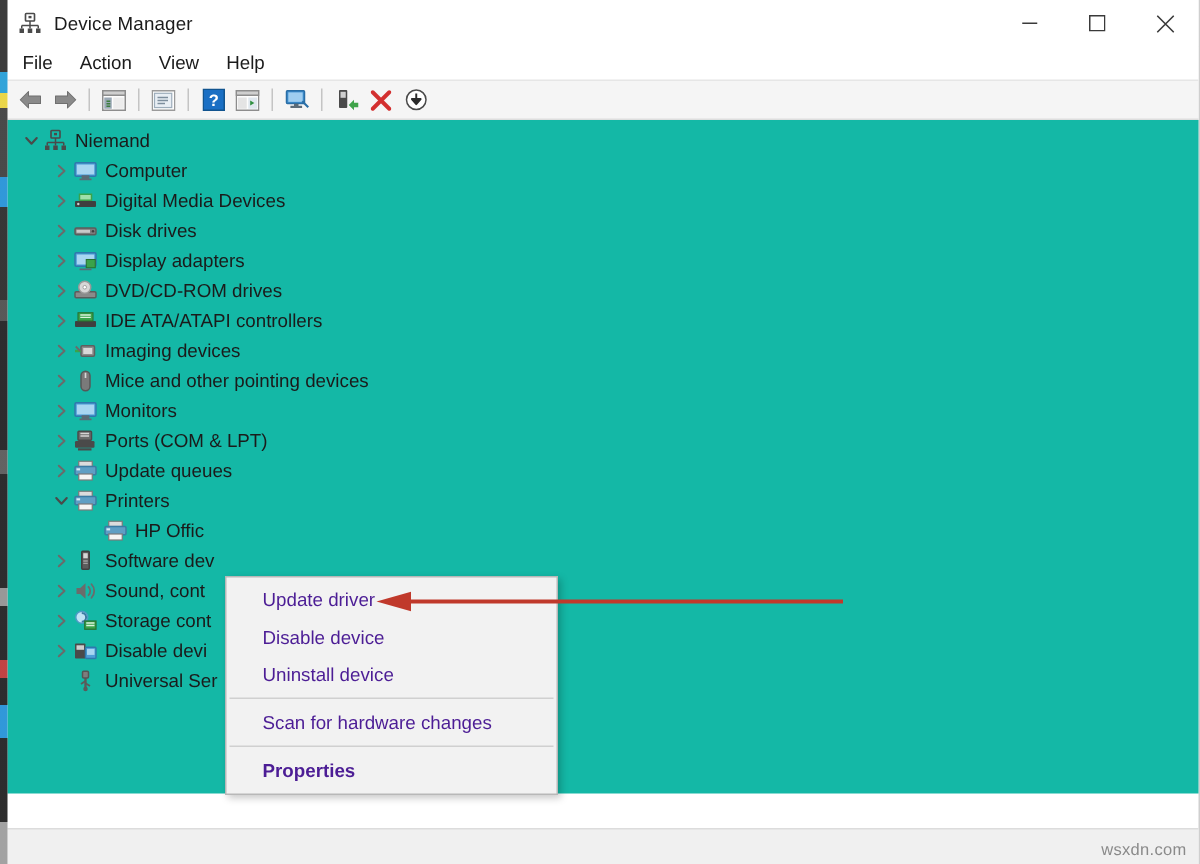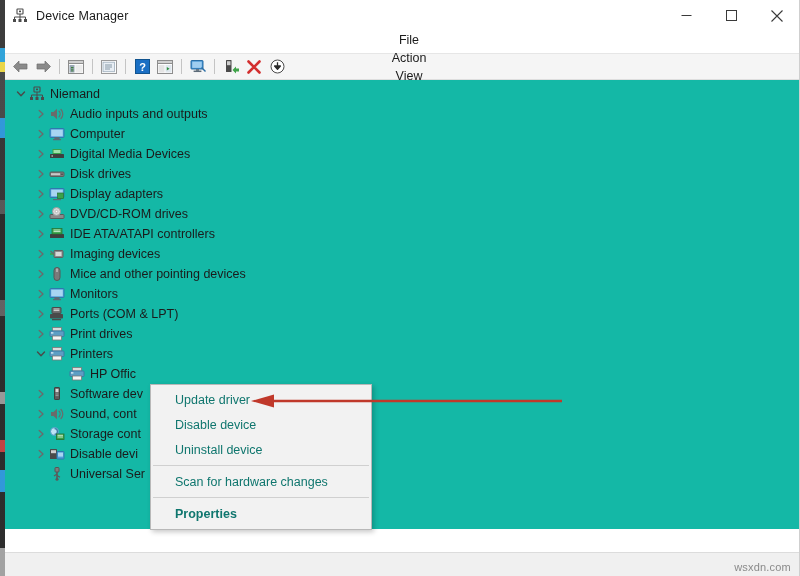--- a/index.html
+++ b/index.html
@@ -95,23 +95,22 @@
     color: #3a3a3a;
   }
   .cap-btn svg { display: block; }
 
   
   .menubar {
     height: 22px;
     background: #ffffff;
     display: flex;
     align-items: center;
-    padding-left: 14px;
+    padding-left: 1px;
     border-bottom: 1px solid #e6e6e6;
-    flex-direction: column;
   }
   .menu-item {
     font-size: 12.5px;
     color: #1b1b1b;
     padding: 2px 9px;
     white-space: nowrap;
   }
 
   
   .toolbar {
@@ -205,21 +204,21 @@
     z-index: 40;
     padding: 2px 0 3px 0;
     box-sizing: border-box;
   }
   .ctx-item {
     height: 25px;
     display: flex;
     align-items: center;
     padding-left: 24px;
     font-size: 12.5px;
-    color: #0f766e;
+    color: #4c1d95;
   }
   .ctx-item.bold { font-weight: bold; }
   .ctx-sep {
     height: 1px;
     background: #d0d0d0;
     margin: 3px 2px 3px 2px;
   }
 
   
   .annot-arrow {
@@ -401,33 +400,20 @@
           <div class="node-label">Niemand</div>
         </div>
         <div class="tree-row">
           <div style="width: 28px; flex: 0 0 auto;"></div>
           <div class="chev">
             <svg width="10" height="10" viewBox="0 0 10 10">
               <path d="M3.2 1.5 L7 5 L3.2 8.5" fill="none" stroke="#6a6a6a" stroke-width="1.3" stroke-linecap="round" stroke-linejoin="round"></path>
             </svg>
           </div>
           <div class="node-icon"><svg width="16" height="16" viewBox="0 0 16 16">
-              <path d="M2 6 h2.5 L8 2.8 v10.4 L4.5 10 H2 Z" fill="#6b6b6b"></path>
-              <path d="M10 5.2 a4 4 0 0 1 0 5.6 M12 3.5 a6.5 6.5 0 0 1 0 9" stroke="#6b6b6b" stroke-width="1.2" fill="none" stroke-linecap="round"></path>
-            </svg></div>
-          <div class="node-label">Audio inputs and outputs</div>
-        </div>
-        <div class="tree-row">
-          <div style="width: 28px; flex: 0 0 auto;"></div>
-          <div class="chev">
-            <svg width="10" height="10" viewBox="0 0 10 10">
-              <path d="M3.2 1.5 L7 5 L3.2 8.5" fill="none" stroke="#6a6a6a" stroke-width="1.3" stroke-linecap="round" stroke-linejoin="round"></path>
-            </svg>
-          </div>
-          <div class="node-icon"><svg width="16" height="16" viewBox="0 0 16 16">
               <rect x="1" y="2.5" width="14" height="9" rx="0.8" fill="#4f9fd8" stroke="#2f78ad"></rect>
               <rect x="2.2" y="3.7" width="11.6" height="6.6" fill="#a8d6f2"></rect>
               <path d="M6 11.5 h4 v1.6 h-4 z M4 13.6 h8" stroke="#5a6b77" stroke-width="1.2" fill="#5a6b77"></path>
             </svg></div>
           <div class="node-label">Computer</div>
         </div>
         <div class="tree-row">
           <div style="width: 28px; flex: 0 0 auto;"></div>
           <div class="chev">
             <svg width="10" height="10" viewBox="0 0 10 10">
@@ -562,21 +548,21 @@
             <svg width="10" height="10" viewBox="0 0 10 10">
               <path d="M3.2 1.5 L7 5 L3.2 8.5" fill="none" stroke="#6a6a6a" stroke-width="1.3" stroke-linecap="round" stroke-linejoin="round"></path>
             </svg>
           </div>
           <div class="node-icon"><svg width="16" height="16" viewBox="0 0 16 16">
               <rect x="3.5" y="1.5" width="9" height="3.5" fill="#dcdcdc" stroke="#7a7a7a" stroke-width="0.8"></rect>
               <rect x="1" y="5" width="14" height="5.5" rx="0.8" fill="#5e9ec4" stroke="#3b7ba3"></rect>
               <rect x="2" y="6.2" width="2.4" height="1.4" fill="#d9ecf7"></rect>
               <rect x="3.5" y="10" width="9" height="4" fill="#f4f4f4" stroke="#7a7a7a" stroke-width="0.8"></rect>
             </svg></div>
-          <div class="node-label">Print drives</div>
+          <div class="node-label">Update queues</div>
         </div>
         <div class="tree-row">
           <div style="width: 28px; flex: 0 0 auto;"></div>
           <div class="chev">
             <svg width="10" height="10" viewBox="0 0 10 10">
               <path d="M1.5 3 L5 6.8 L8.5 3" fill="none" stroke="#4a4a4a" stroke-width="1.4" stroke-linecap="round" stroke-linejoin="round"></path>
             </svg>
           </div>
           <div class="node-icon"><svg width="16" height="16" viewBox="0 0 16 16">
               <rect x="3.5" y="1.5" width="9" height="3.5" fill="#dcdcdc" stroke="#7a7a7a" stroke-width="0.8"></rect>

